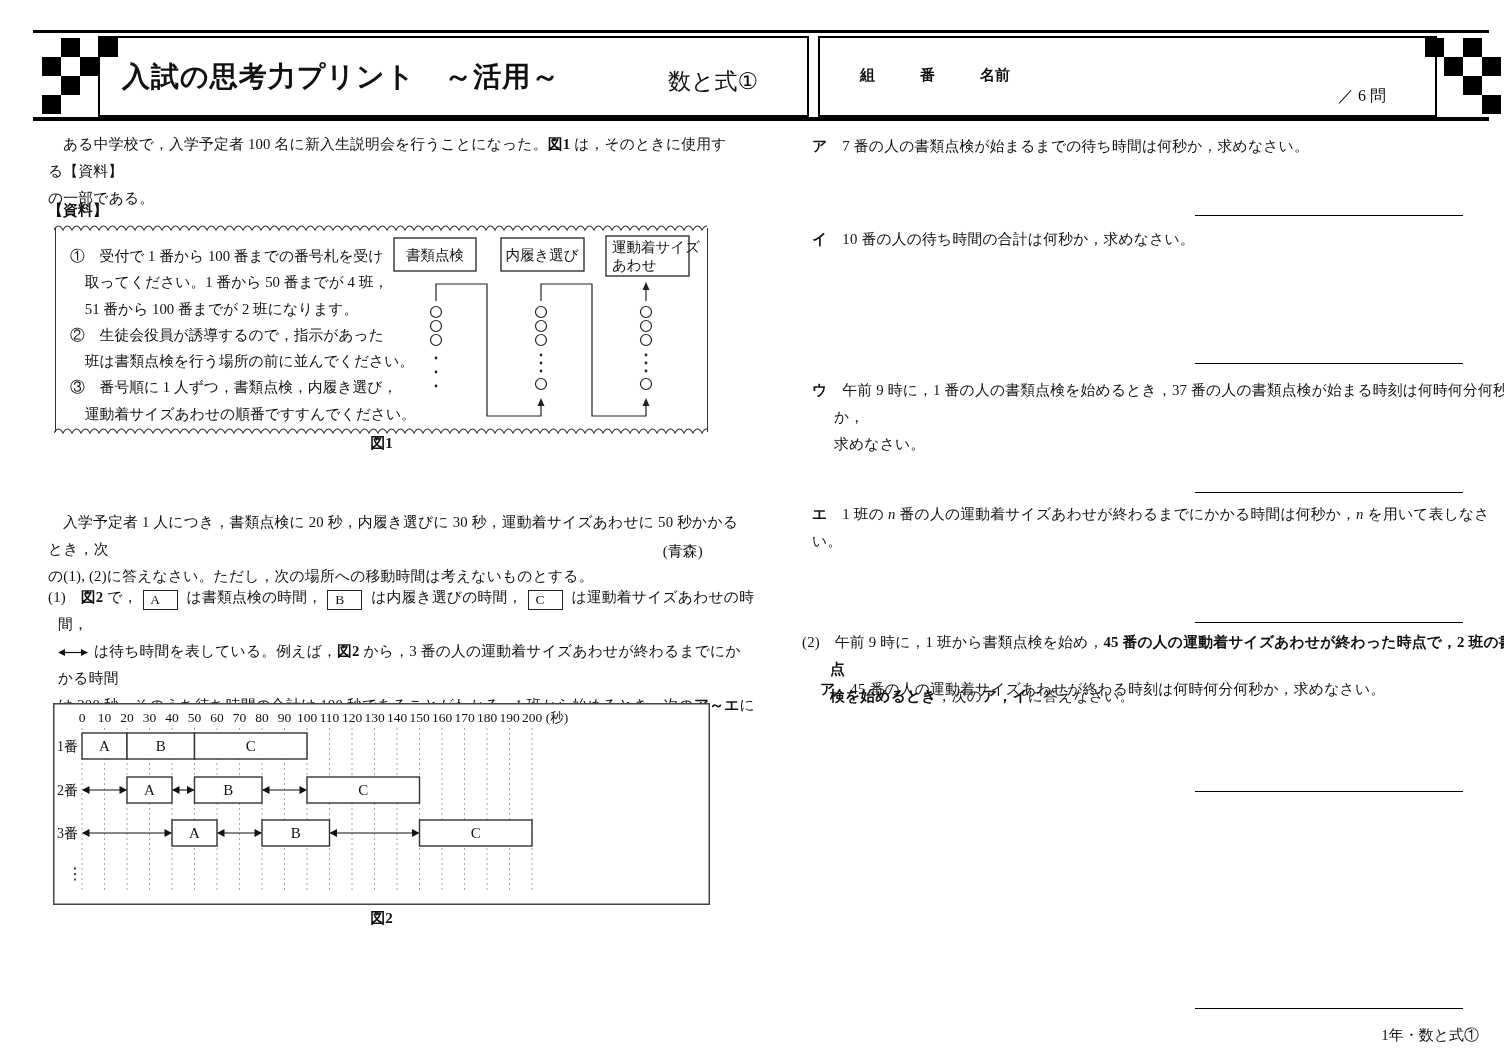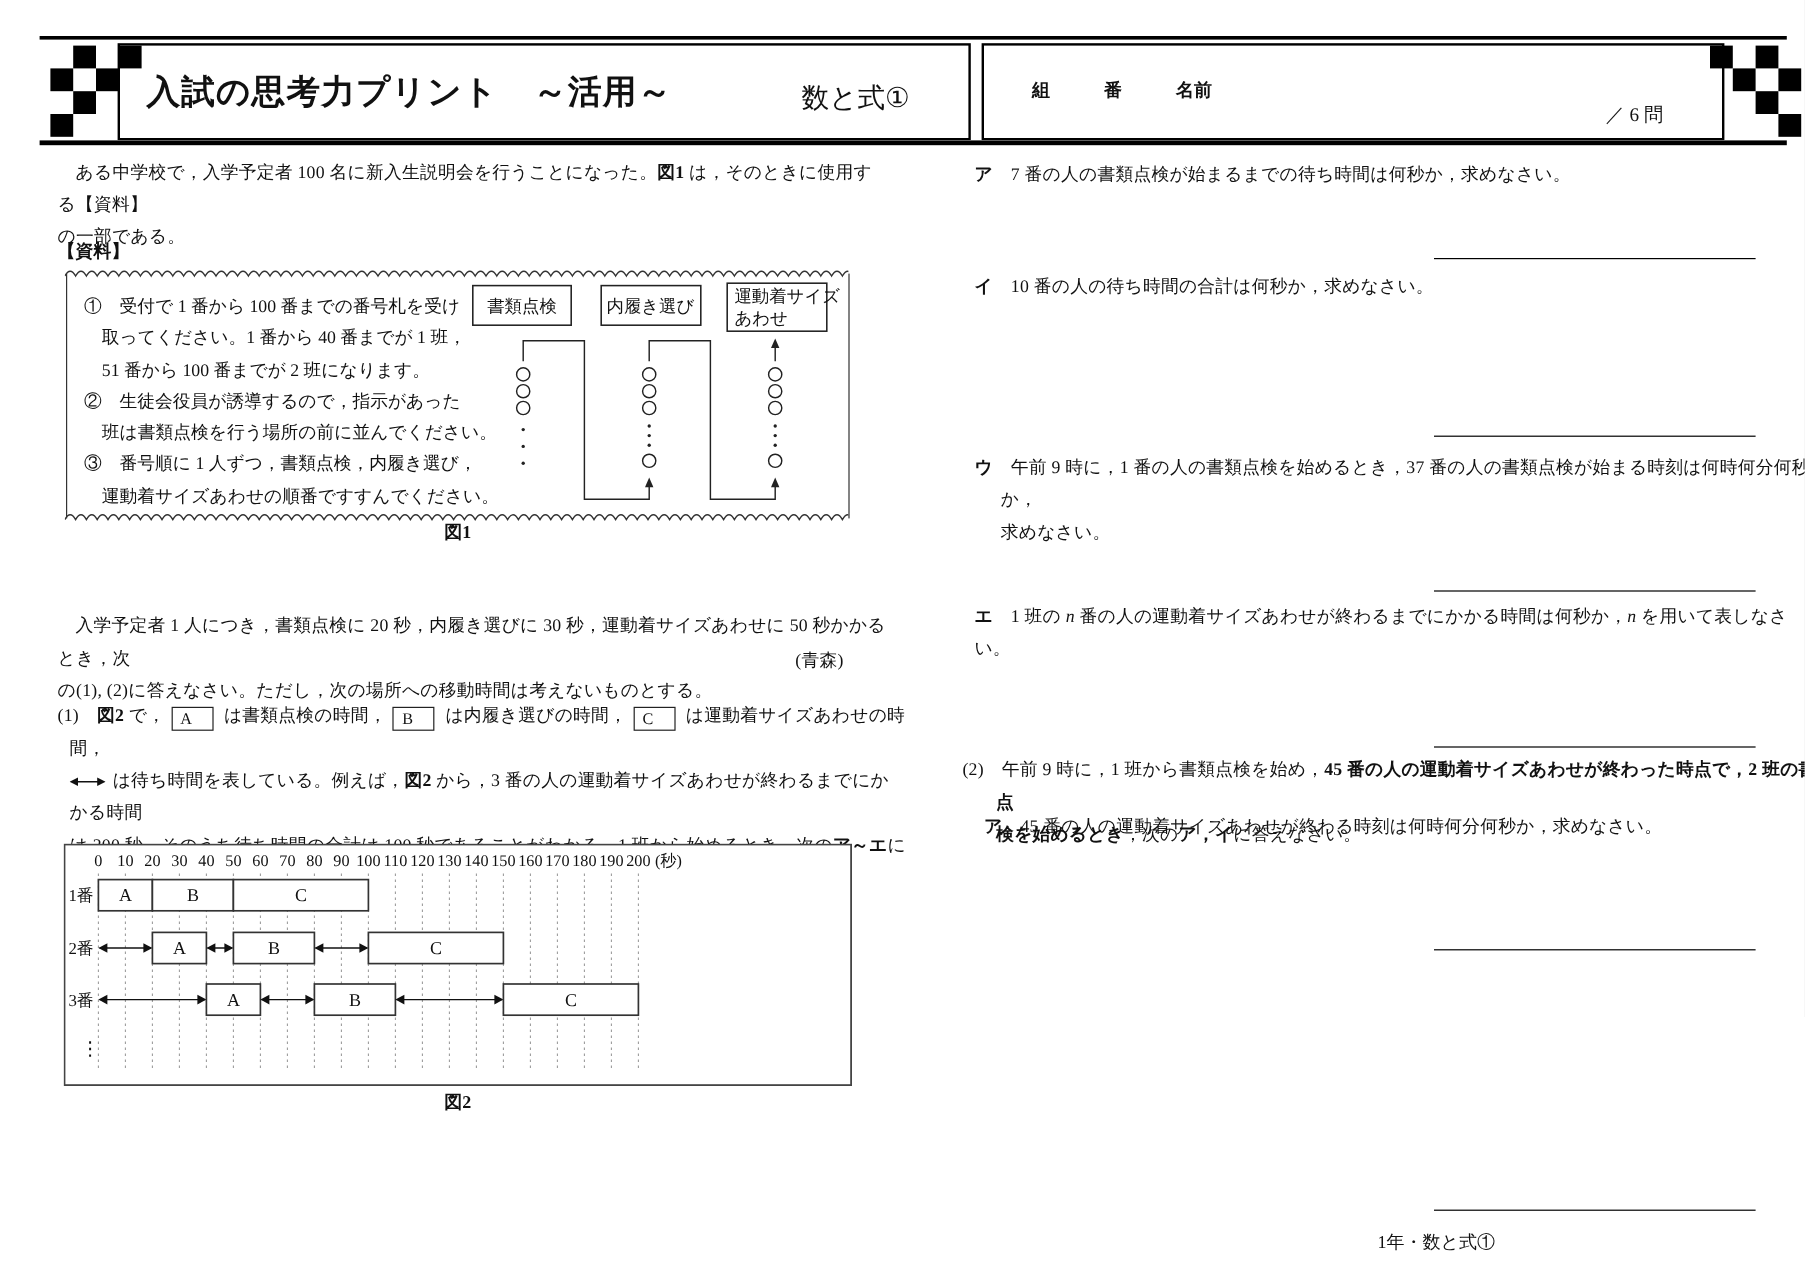--- a/index.html
+++ b/index.html
@@ -63,21 +63,21 @@
 
   <div class="shiryo">
     <svg id="wavy-top" class="abs" style="left:-2px;top:-4px" width="653" height="9">
         <path d="M0,6 q4.5,-8 9,0 q4.5,-8 9,0 q4.5,-8 9,0 q4.5,-8 9,0 q4.5,-8 9,0 q4.5,-8 9,0 q4.5,-8 9,0 q4.5,-8 9,0 q4.5,-8 9,0 q4.5,-8 9,0 q4.5,-8 9,0 q4.5,-8 9,0 q4.5,-8 9,0 q4.5,-8 9,0 q4.5,-8 9,0 q4.5,-8 9,0 q4.5,-8 9,0 q4.5,-8 9,0 q4.5,-8 9,0 q4.5,-8 9,0 q4.5,-8 9,0 q4.5,-8 9,0 q4.5,-8 9,0 q4.5,-8 9,0 q4.5,-8 9,0 q4.5,-8 9,0 q4.5,-8 9,0 q4.5,-8 9,0 q4.5,-8 9,0 q4.5,-8 9,0 q4.5,-8 9,0 q4.5,-8 9,0 q4.5,-8 9,0 q4.5,-8 9,0 q4.5,-8 9,0 q4.5,-8 9,0 q4.5,-8 9,0 q4.5,-8 9,0 q4.5,-8 9,0 q4.5,-8 9,0 q4.5,-8 9,0 q4.5,-8 9,0 q4.5,-8 9,0 q4.5,-8 9,0 q4.5,-8 9,0 q4.5,-8 9,0 q4.5,-8 9,0 q4.5,-8 9,0 q4.5,-8 9,0 q4.5,-8 9,0 q4.5,-8 9,0 q4.5,-8 9,0 q4.5,-8 9,0 q4.5,-8 9,0 q4.5,-8 9,0 q4.5,-8 9,0 q4.5,-8 9,0 q4.5,-8 9,0 q4.5,-8 9,0 q4.5,-8 9,0 q4.5,-8 9,0 q4.5,-8 9,0 q4.5,-8 9,0 q4.5,-8 9,0 q4.5,-8 9,0 q4.5,-8 9,0 q4.5,-8 9,0 q4.5,-8 9,0 q4.5,-8 9,0 q4.5,-8 9,0 q4.5,-8 9,0 q4.5,-8 9,0 q4.5,-8 9,0" fill="none" stroke="#333" stroke-width="1.2"></path>
       </svg>
     <svg id="wavy-bottom" class="abs" style="left:-2px;top:199px" width="653" height="9">
         <path d="M0,6 q4.5,-8 9,0 q4.5,-8 9,0 q4.5,-8 9,0 q4.5,-8 9,0 q4.5,-8 9,0 q4.5,-8 9,0 q4.5,-8 9,0 q4.5,-8 9,0 q4.5,-8 9,0 q4.5,-8 9,0 q4.5,-8 9,0 q4.5,-8 9,0 q4.5,-8 9,0 q4.5,-8 9,0 q4.5,-8 9,0 q4.5,-8 9,0 q4.5,-8 9,0 q4.5,-8 9,0 q4.5,-8 9,0 q4.5,-8 9,0 q4.5,-8 9,0 q4.5,-8 9,0 q4.5,-8 9,0 q4.5,-8 9,0 q4.5,-8 9,0 q4.5,-8 9,0 q4.5,-8 9,0 q4.5,-8 9,0 q4.5,-8 9,0 q4.5,-8 9,0 q4.5,-8 9,0 q4.5,-8 9,0 q4.5,-8 9,0 q4.5,-8 9,0 q4.5,-8 9,0 q4.5,-8 9,0 q4.5,-8 9,0 q4.5,-8 9,0 q4.5,-8 9,0 q4.5,-8 9,0 q4.5,-8 9,0 q4.5,-8 9,0 q4.5,-8 9,0 q4.5,-8 9,0 q4.5,-8 9,0 q4.5,-8 9,0 q4.5,-8 9,0 q4.5,-8 9,0 q4.5,-8 9,0 q4.5,-8 9,0 q4.5,-8 9,0 q4.5,-8 9,0 q4.5,-8 9,0 q4.5,-8 9,0 q4.5,-8 9,0 q4.5,-8 9,0 q4.5,-8 9,0 q4.5,-8 9,0 q4.5,-8 9,0 q4.5,-8 9,0 q4.5,-8 9,0 q4.5,-8 9,0 q4.5,-8 9,0 q4.5,-8 9,0 q4.5,-8 9,0 q4.5,-8 9,0 q4.5,-8 9,0 q4.5,-8 9,0 q4.5,-8 9,0 q4.5,-8 9,0 q4.5,-8 9,0 q4.5,-8 9,0 q4.5,-8 9,0" fill="none" stroke="#333" stroke-width="1.2"></path>
       </svg>
     <div class="abs" style="left:14px;top:15px">
       <div class="sline">①　受付で 1 番から 100 番までの番号札を受け</div>
-      <div class="sline">　取ってください。1 番から 40 番までが 1 班，</div>
+      <div class="sline">　取ってください。1 番から 50 番までが 4 班，</div>
       <div class="sline">　51 番から 100 番までが 2 班になります。</div>
       <div class="sline">②　生徒会役員が誘導するので，指示があった</div>
       <div class="sline">　班は書類点検を行う場所の前に並んでください。</div>
       <div class="sline">③　番号順に 1 人ずつ，書類点検，内履き選び，</div>
       <div class="sline">　運動着サイズあわせの順番ですすんでください。</div>
     </div>
     <svg id="fig1-svg" class="abs" style="left:328px;top:4px" width="322" height="196">
         <rect x="10" y="6" width="82" height="33" fill="#fff" stroke="#222" stroke-width="1.3"></rect>
         <rect x="117" y="6" width="83" height="33" fill="#fff" stroke="#222" stroke-width="1.3"></rect>
         <rect x="222" y="4" width="83" height="40" fill="#fff" stroke="#222" stroke-width="1.3"></rect>
@@ -226,14 +226,14 @@
   <div class="abs para" style="left:812px;top:501px;width:700px"><span class="b">エ</span><span>　1 班の </span><span class="i">n</span><span> 番の人の運動着サイズあわせが終わるまでにかかる時間は何秒か，</span><span class="i">n</span><span> を用いて表しなさい。</span></div>
   <div class="ansline" style="left:1195px;top:622px;width:268px"></div>
 
   <div class="abs para hang28" style="left:802px;top:629px;width:706px"><span>(2)　午前 9 時に，1 班から書類点検を始め，</span><span class="b">45 番の人の運動着サイズあわせが終わった時点で，2 班の書類点</span><br><span class="b">検を始めるとき</span><span>，次の</span><span class="b">ア，イ</span><span>に答えなさい。</span></div>
 
   <div class="abs para" style="left:820px;top:676px;width:680px"><span class="b">ア</span><span>　45 番の人の運動着サイズあわせが終わる時刻は何時何分何秒か，求めなさい。</span></div>
   <div class="ansline" style="left:1195px;top:791px;width:268px"></div>
 
   <div class="ansline" style="left:1195px;top:1008px;width:268px"></div>
 
-  <div class="abs" style="left:1148px;top:1026px;width:274px;font-size:15px">1年・数と式①</div>
+  <div class="abs" style="left:1205px;top:1026px;width:274px;text-align:right;font-size:15px">1年・数と式①</div>
 </div>
 
 </body></html>

